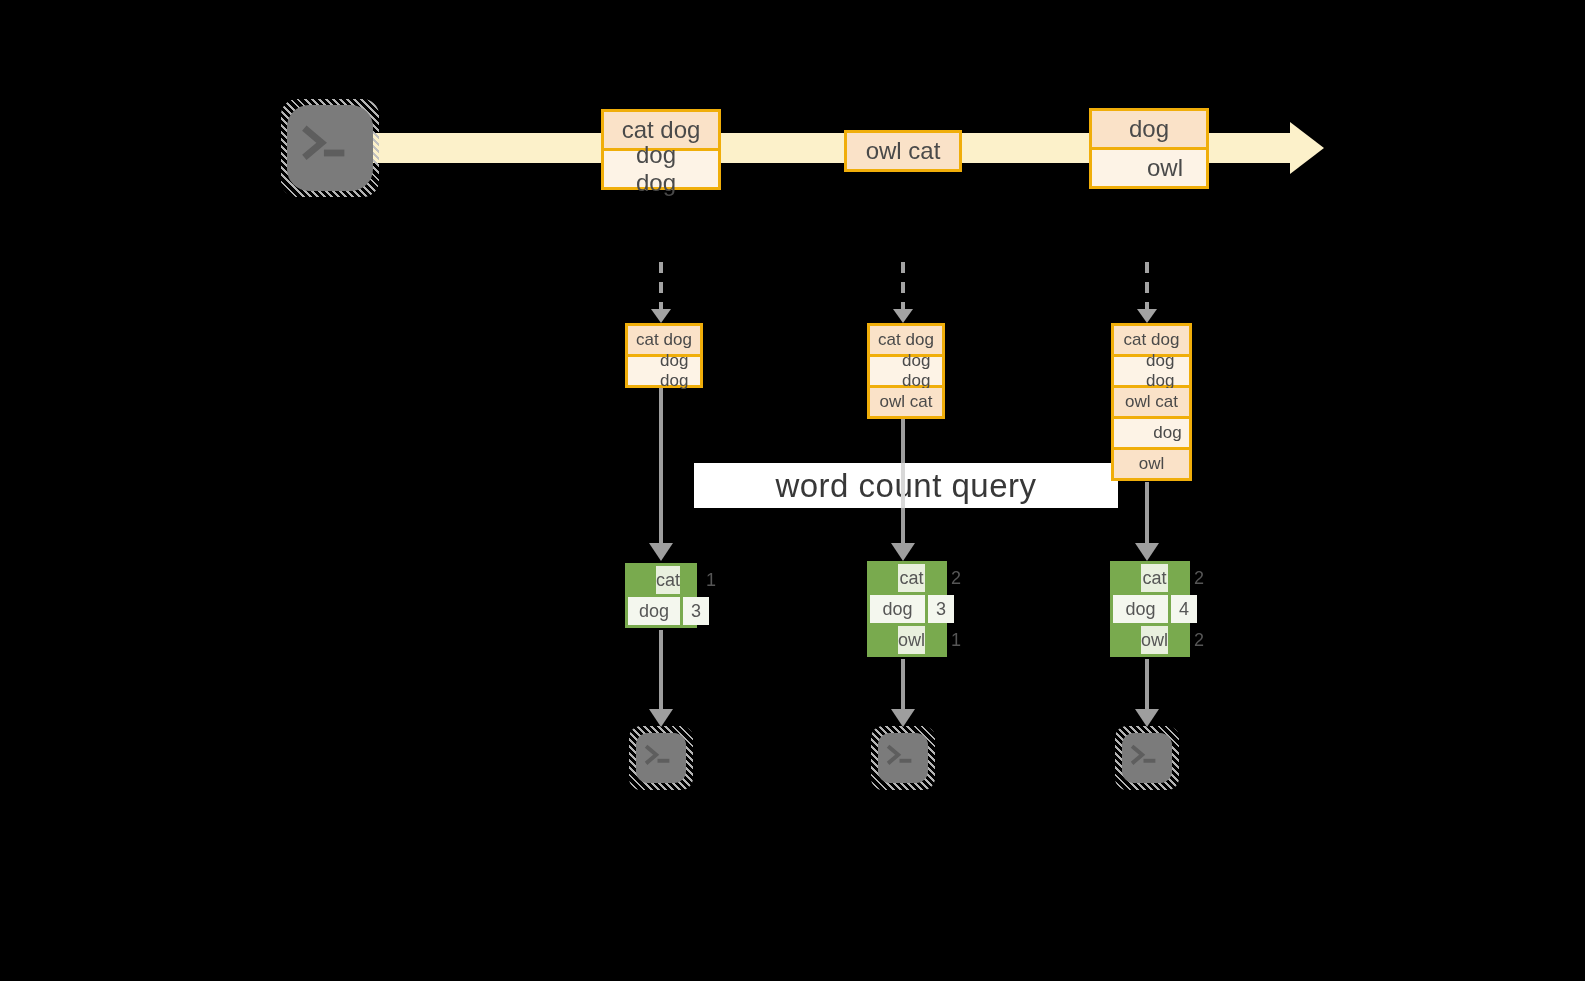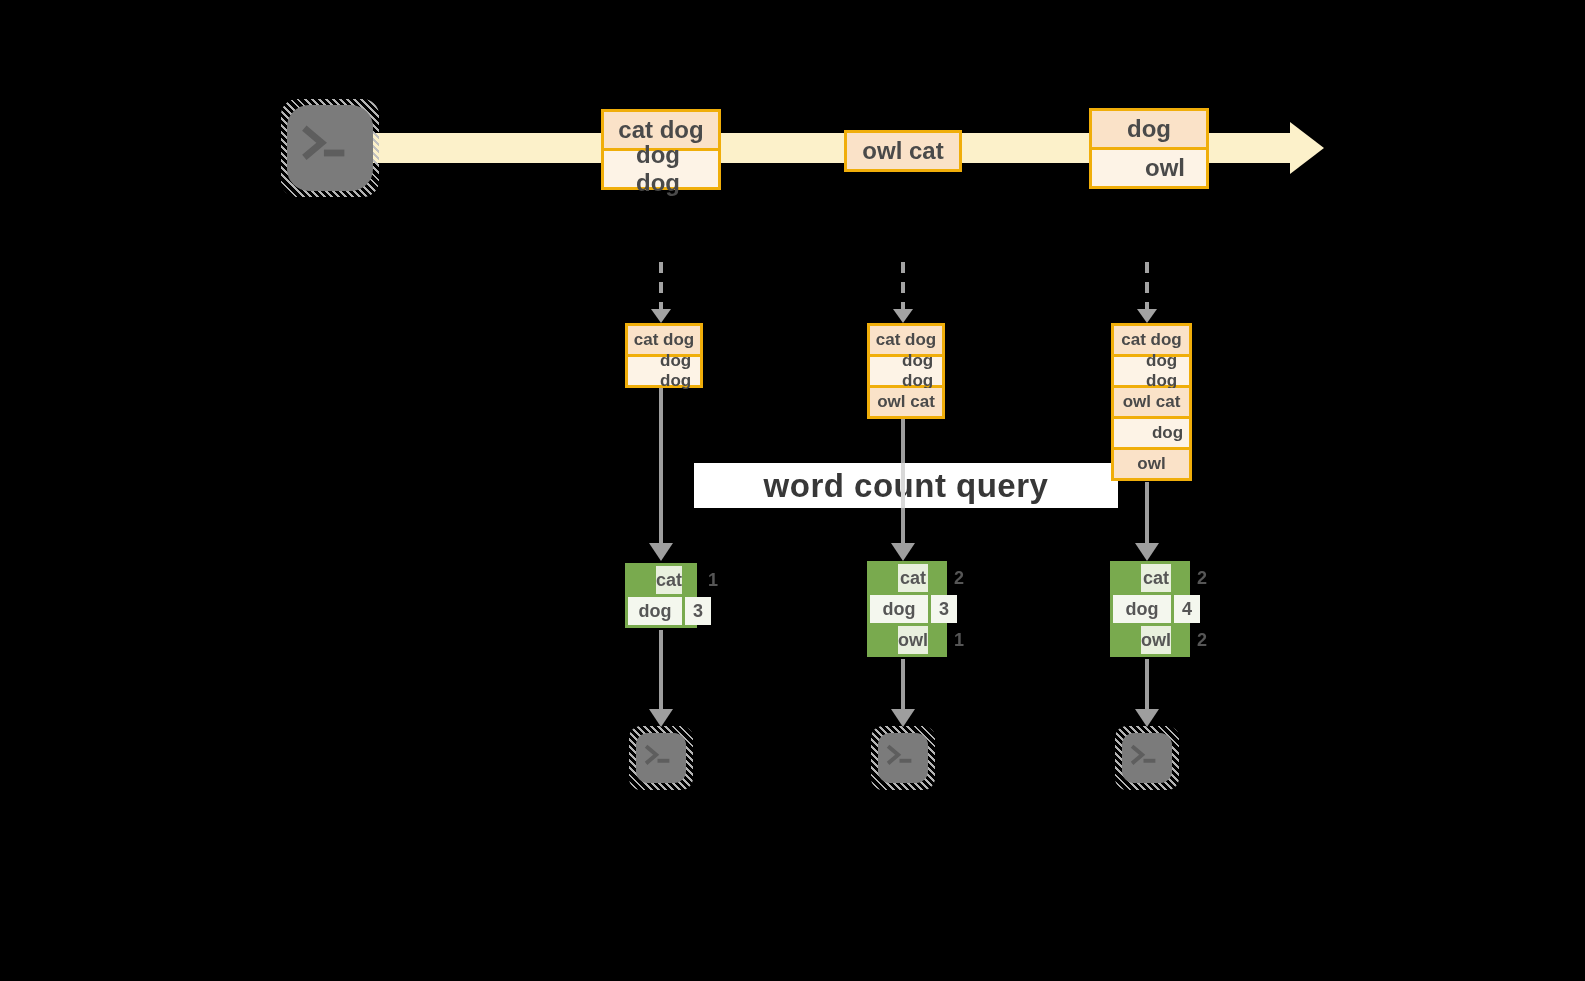--- a/index.html
+++ b/index.html
@@ -50,21 +50,21 @@
   
   .gtable{background:var(--c-green,#79aa4e);padding:3px;display:grid;gap:3px;z-index:2;}
   .gt-2col{grid-template-columns:1fr 26px;grid-auto-rows:28px;}
   .gc{display:flex;align-items:center;justify-content:center;font-size:18px;color:var(--c-tableText,#565656);}
   .ra{background:var(--c-cellA,#e9f0de);margin-left:28px;}
   .rb{background:var(--c-cellB,#f4f7ee);}
 </style>
 </head>
 <body>
 
-<div class="abs" style="inset:0;font-weight:bold;">
+<div class="abs" style="inset:0;">
 
   <div class="abs band"></div>
   <div class="abs band-head"></div>
 
   <div class="abs term term-lg" style="left:281px;top:99px;">
     <div class="term-inner">
       <svg class="term-glyph" viewBox="0 0 44 40">
         <polyline points="7,8 20,19 7,30"></polyline>
         <line x1="25" y1="28" x2="37" y2="28"></line>
       </svg>

